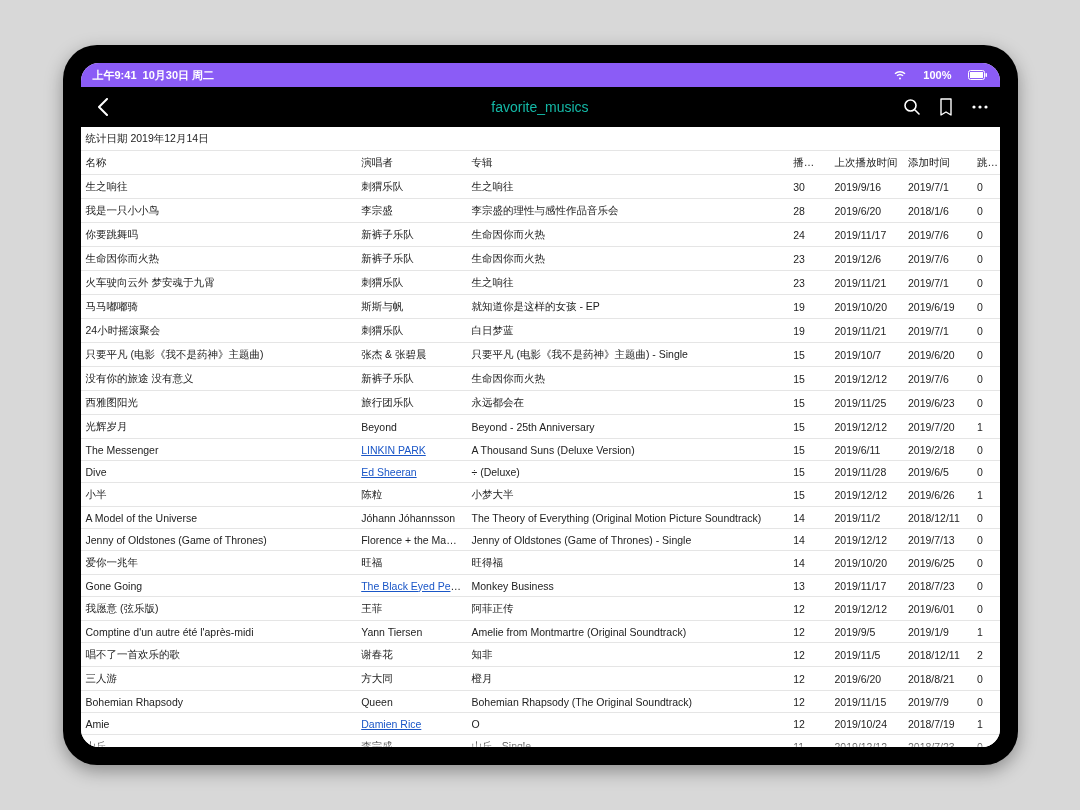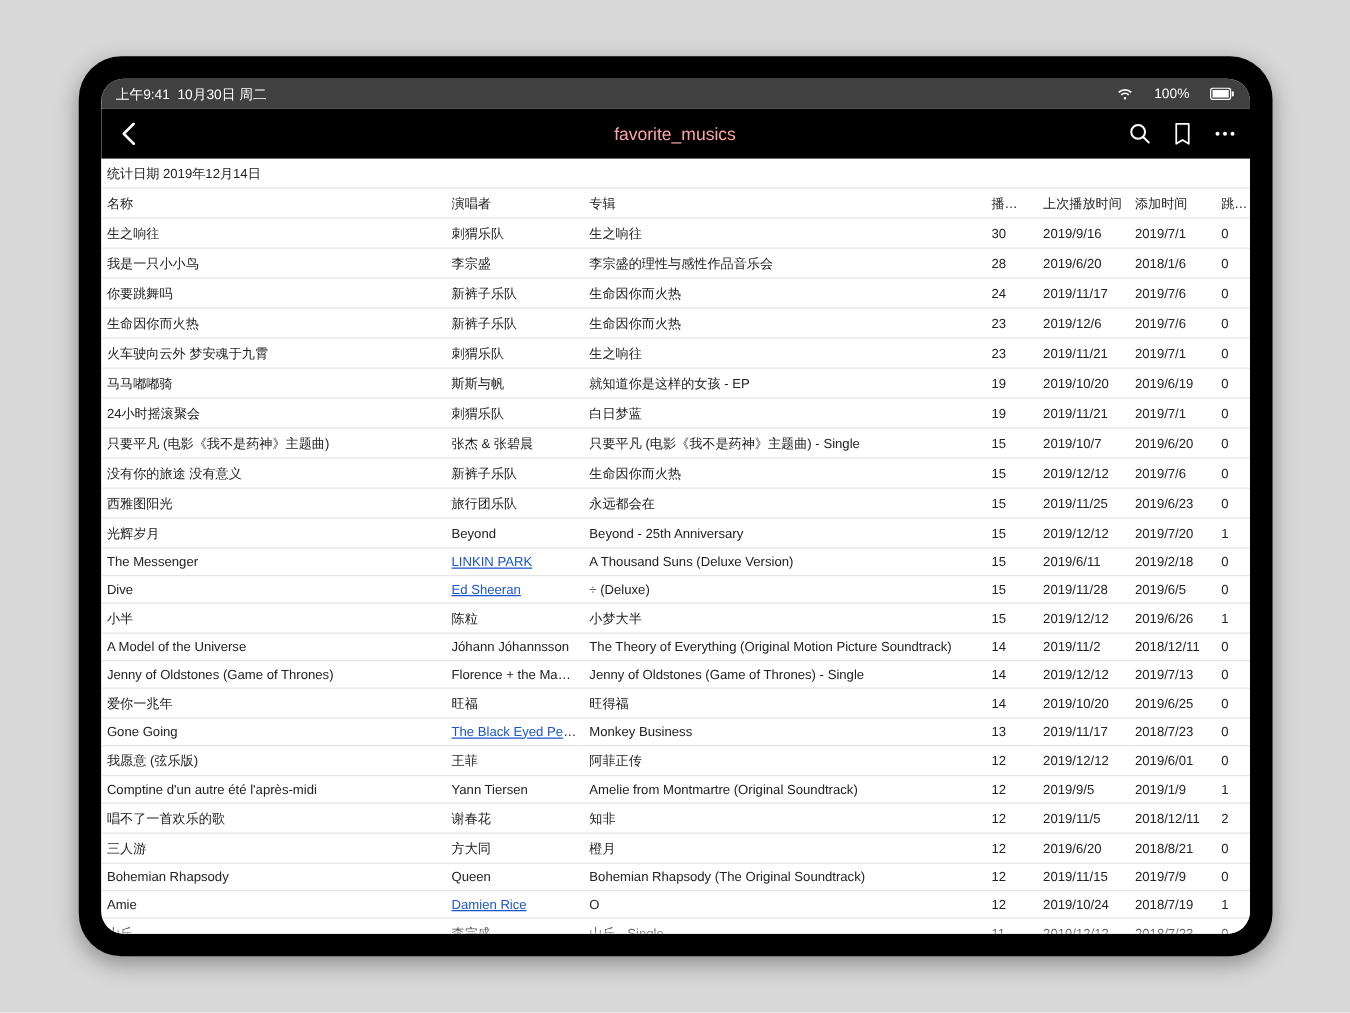--- a/index.html
+++ b/index.html
@@ -24,35 +24,36 @@
   .screen {
     width: 100%;
     height: 100%;
     background: #fff;
     border-radius: 18px;
     overflow: hidden;
     position: relative;
   }
   .status-bar {
     height: 24px;
-    background: #404040;
+    background: #8b5cf6;
     color: #fff;
     display: flex;
     align-items: center;
     justify-content: space-between;
     padding: 0 12px;
     font-size: 11px;
+    font-weight: bold;
   }
   .status-left { display: flex; gap: 6px; }
   .status-right { display: flex; align-items: center; gap: 16px;}
   .wifi-icon, .battery-icon { display:inline-flex; align-items:center; }
   .top-bar {
     height: 40px;
     background: #000;
-    color: #fca5a5;
+    color: #14b8a6;
     display: flex;
     align-items: center;
     position: relative;
     padding: 0 10px;
   }
   .back-btn {
     width: 24px; height:24px; display:flex; align-items:center; justify-content:center;
     cursor:pointer;
   }
   .title {

